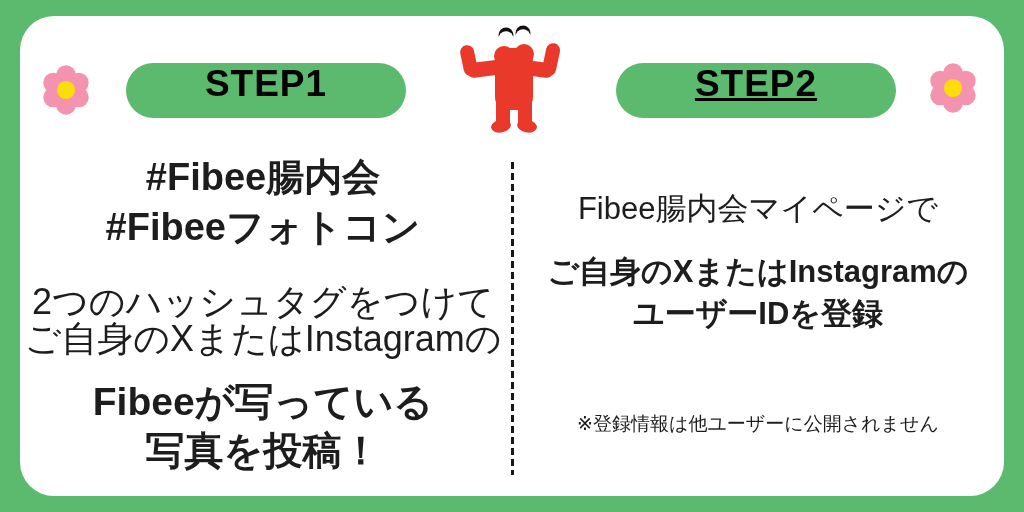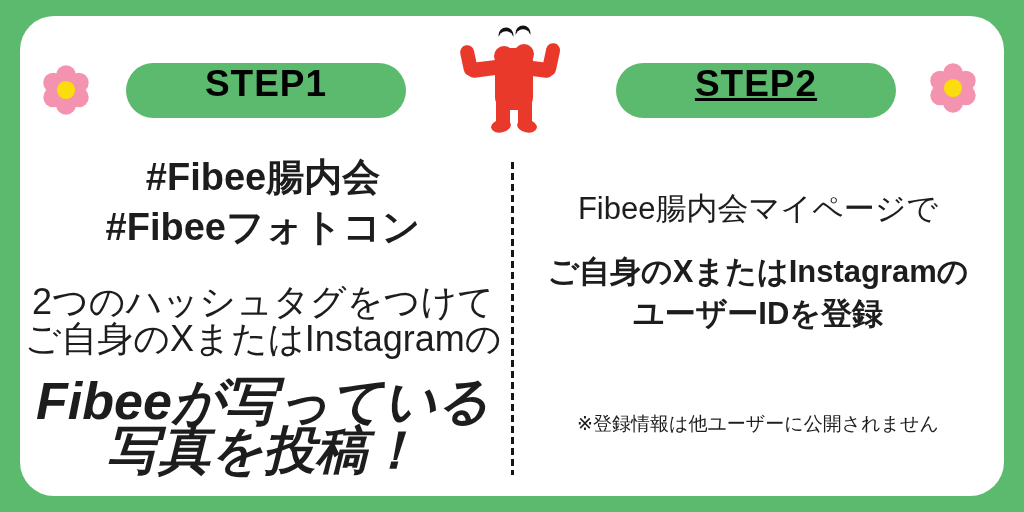--- a/index.html
+++ b/index.html
@@ -41,21 +41,21 @@
     left:511px; top:162px;
     width:3px; height:313px;
     background:repeating-linear-gradient(180deg,#161616 0 7px,transparent 7px 11px);
   }
   .tblock { position:absolute; text-align:center; }
   .tblock span { display:block; }
   .col-l { left:17px;  width:492px; }
   .col-r { left:512px; width:492px; }
   .s1-title  { top:152px; font-size:38px; font-weight:800; line-height:50px; }
   .s1-desc   { top:283px; font-size:36px; font-weight:400; line-height:37px; }
-  .s1-action { top:377px; font-size:52px; font-weight:800; line-height:49px;font-style:italic; }
+  .s1-action { top:377px; font-size:39px; font-weight:800; line-height:49px; }
   .s2-intro  { top:189px; font-size:31px; font-weight:400; line-height:40px; }
   .s2-main   { top:251px; font-size:31px; font-weight:800; line-height:42px; }
   .s2-notes  { top:410px; font-size:19px; font-weight:400; line-height:27px; }
 </style>
 </head>
 <body>
 
 <div class="canvas">
   <div class="card"></div>
 

